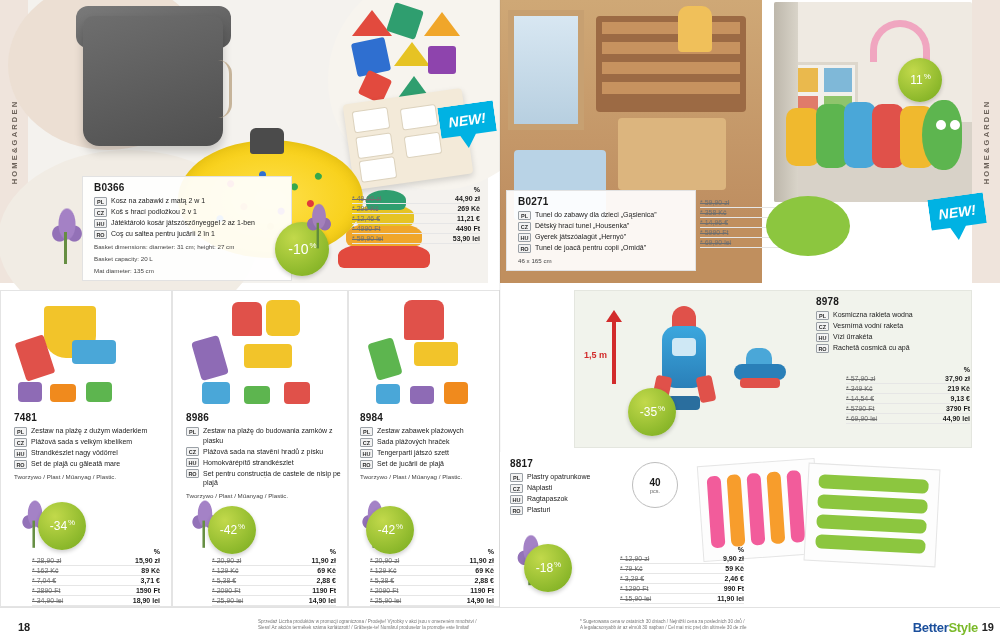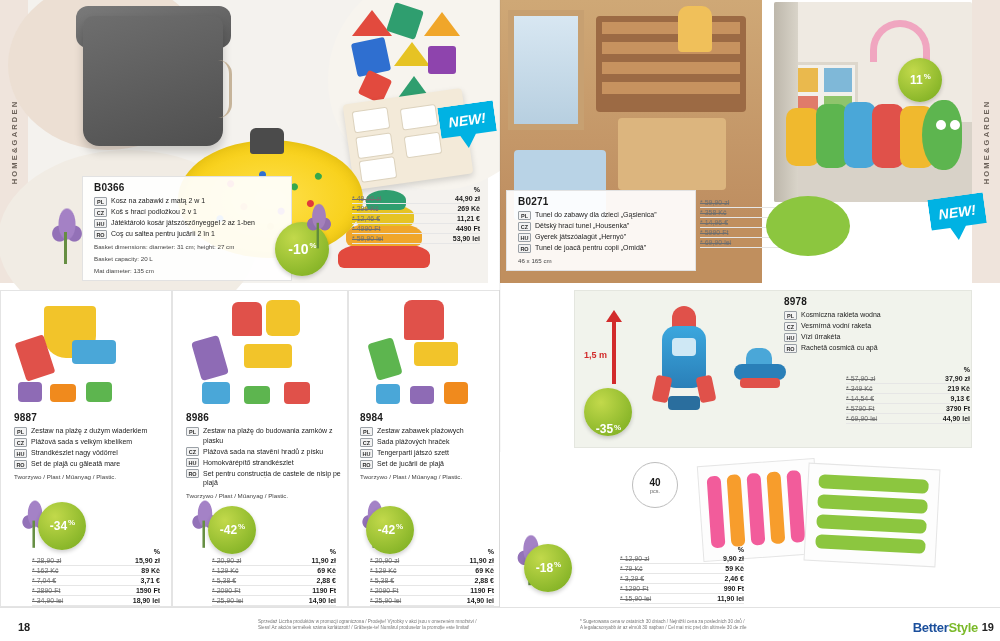--- a/index.html
+++ b/index.html
@@ -132,21 +132,21 @@
     border-bottom:1px solid #e6e6e6; padding:1px 0; gap:10px;
   }
   .price-old { color:#6f6f6f; text-decoration:line-through; white-space:nowrap; }
   .price-new { font-weight:bold; white-space:nowrap; }
 
   
   .bubble {
     position:absolute; border-radius:50%;
     background:radial-gradient(circle at 35% 30%,#c2d94b,#8cb82b 70%,#7aa622);
     color:#fff; display:flex; align-items:center; justify-content:center;
-    font-weight:bold; box-shadow:0 2px 4px rgba(0,0,0,.2);
+    font-weight:normal; box-shadow:0 2px 4px rgba(0,0,0,.2);
   }
   .bubble span.pct { font-size:8px; position:relative; top:-4px; left:1px;}
 
   
   .panel { position:absolute; background:#fff; border:1px solid #e4e4e4; }
 
   .crocus {
     position:absolute; width:46px; height:60px;
     background:
       radial-gradient(ellipse at 50% 30%,#a07cc4 0 8px,transparent 9px),
@@ -373,21 +373,21 @@
 
   <div class="panel" style="left:0;top:290px;width:172px;height:317px;"></div>
   <div style="position:absolute;left:44px;top:306px;width:52px;height:52px;background:#f2c42a;border-radius:4px 4px 22px 22px;"></div>
   <div style="position:absolute;left:20px;top:338px;width:30px;height:40px;background:#e0514a;border-radius:3px;transform:rotate(-18deg);"></div>
   <div style="position:absolute;left:72px;top:340px;width:44px;height:24px;background:#4aa7d8;border-radius:4px;"></div>
   <div style="position:absolute;left:18px;top:382px;width:24px;height:20px;background:#8e6bb5;border-radius:4px;"></div>
   <div style="position:absolute;left:50px;top:384px;width:26px;height:18px;background:#f08a1d;border-radius:4px;"></div>
   <div style="position:absolute;left:86px;top:382px;width:26px;height:20px;background:#5db54f;border-radius:4px;"></div>
 
   <div style="position:absolute;left:14px;top:412px;width:152px;">
-    <div class="code">9887</div>
+    <div class="code">7481</div>
     <div class="lang-row">
         <span class="flag">PL</span>
         <span class="lang-text">Zestaw na plażę z dużym wiaderkiem</span>
       </div>
     <div class="lang-row">
         <span class="flag">CZ</span>
         <span class="lang-text">Plážová sada s velkým kbelíkem</span>
       </div>
     <div class="lang-row">
         <span class="flag">HU</span>
@@ -557,21 +557,21 @@
     <div style="position:absolute;left:-2px;top:70px;width:16px;height:26px;background:#e0514a;border-radius:4px;transform:rotate(12deg);"></div>
     <div style="position:absolute;left:42px;top:70px;width:16px;height:26px;background:#e0514a;border-radius:4px;transform:rotate(-12deg);"></div>
     <div style="position:absolute;left:12px;top:90px;width:32px;height:14px;background:#2a6e9e;border-radius:4px;"></div>
   </div>
   <div style="position:absolute;left:734px;top:348px;width:52px;height:48px;">
     <div style="position:absolute;left:12px;top:0;width:26px;height:18px;background:#4aa7d8;border-radius:10px 10px 0 0;"></div>
     <div style="position:absolute;left:0;top:16px;width:52px;height:16px;background:#2a7fb8;border-radius:8px;"></div>
     <div style="position:absolute;left:6px;top:30px;width:40px;height:10px;background:#e0514a;border-radius:4px;"></div>
   </div>
 
-  <div style="position:absolute;left:784px;top:296px;width:150px;">
+  <div style="position:absolute;left:816px;top:296px;width:150px;">
     <div class="code">8978</div>
     <div class="lang-row">
         <span class="flag">PL</span>
         <span class="lang-text">Kosmiczna rakieta wodna</span>
       </div>
     <div class="lang-row">
         <span class="flag">CZ</span>
         <span class="lang-text">Vesmírná vodní raketa</span>
       </div>
     <div class="lang-row">
@@ -599,26 +599,45 @@
       </div>
     <div class="price-row">
         <span class="price-old">* 5790 Ft</span>
         <span class="price-new">3790 Ft</span>
       </div>
     <div class="price-row">
         <span class="price-old">* 69,90 lei</span>
         <span class="price-new">44,90 lei</span>
       </div>
   </div>
-  <div class="bubble" style="left:584px;top:388px;width:48px;height:48px;font-size:12px;align-items:flex-end;">
+  <div class="bubble" style="left:628px;top:388px;width:48px;height:48px;font-size:12px;">
     <span>-35</span>
       <span class="pct">%</span>
   </div>
 
   <div style="position:absolute;left:500px;top:452px;width:472px;height:155px;background:#fff;"></div>
+  <div style="position:absolute;left:510px;top:458px;width:150px;">
+    <div class="code">8817</div>
+    <div class="lang-row">
+        <span class="flag">PL</span>
+        <span class="lang-text">Plastry opatrunkowe</span>
+      </div>
+    <div class="lang-row">
+        <span class="flag">CZ</span>
+        <span class="lang-text">Náplasti</span>
+      </div>
+    <div class="lang-row">
+        <span class="flag">HU</span>
+        <span class="lang-text">Ragtapaszok</span>
+      </div>
+    <div class="lang-row">
+        <span class="flag">RO</span>
+        <span class="lang-text">Plasturi</span>
+      </div>
+  </div>
 
   <div style="position:absolute;left:632px;top:462px;width:46px;height:46px;border:1px solid #bdbdbd;border-radius:50%;display:flex;flex-direction:column;align-items:center;justify-content:center;background:#fff;">
     <div style="font-size:10px;font-weight:bold;">40</div>
     <div style="font-size:5.5px;color:#666;">pcs.</div>
   </div>
 
   <div style="position:absolute;left:700px;top:462px;width:118px;height:96px;background:#fdfdfd;border:1px solid #e5e5e5;transform:rotate(-4deg);">
     <div style="position:absolute;left:8px;top:10px;width:14px;height:72px;background:#f25c9b;border-radius:6px;"></div>
     <div style="position:absolute;left:28px;top:10px;width:14px;height:72px;background:#f79d2c;border-radius:6px;"></div>
     <div style="position:absolute;left:48px;top:10px;width:14px;height:72px;background:#f25c9b;border-radius:6px;"></div>

